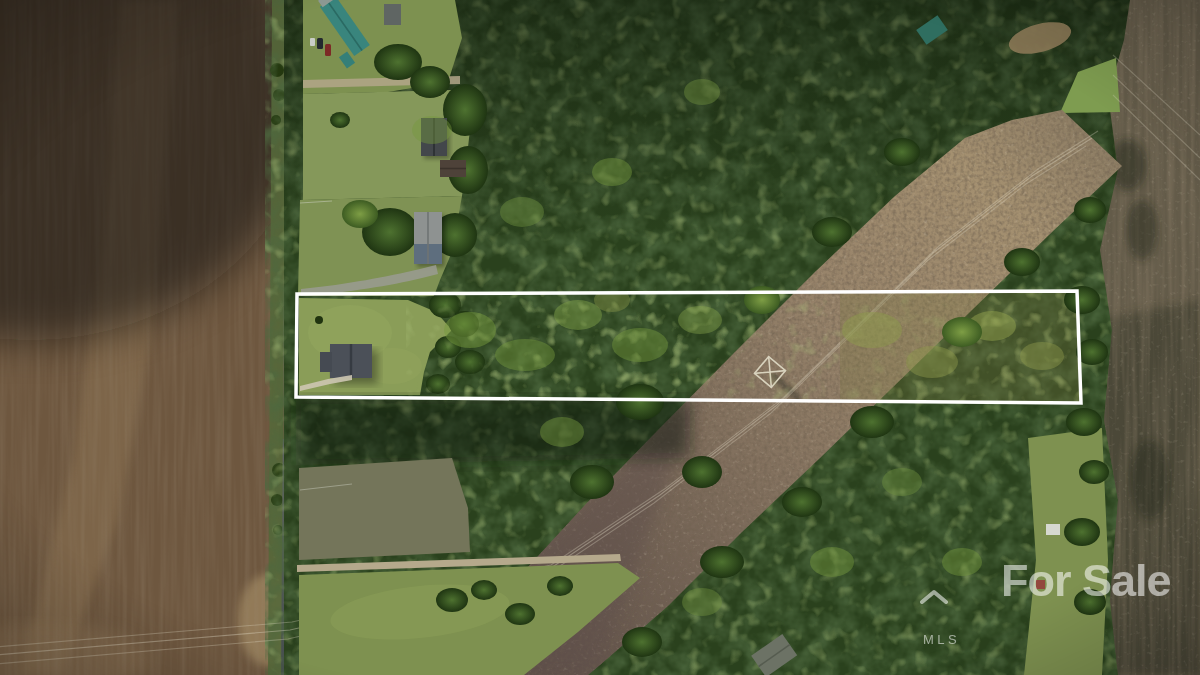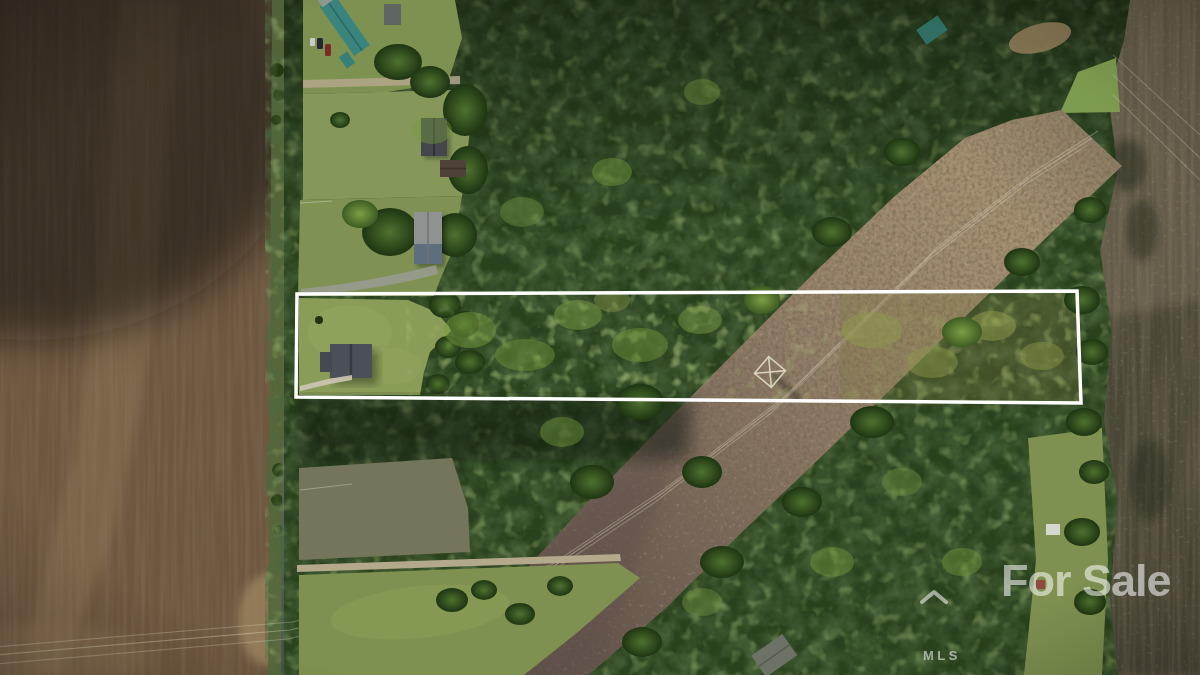--- a/index.html
+++ b/index.html
@@ -25,21 +25,21 @@
     color:var(--wm-color);
   }
   .canopy-text{
     position:absolute;left:0;top:0;
     font-size:46px;font-weight:700;letter-spacing:1px;line-height:1;
     text-transform:lowercase;white-space:nowrap;
   }
   .canopy-caret{position:absolute;left:53px;top:-9px;width:30px;height:15px;}
   .canopy-mls{
     position:absolute;left:57px;top:35px;
-    font-size:13px;font-weight:700;letter-spacing:3.5px;line-height:1;margin-top:16px;
+    font-size:13px;font-weight:400;letter-spacing:3.5px;line-height:1;
   }
 </style>
 </head>
 <body>
 
 <div class="stage" style="--wm-color: rgba(255,255,255,0.55);">
 
 <svg width="1200" height="675" viewBox="0 0 1200 675" xmlns="http://www.w3.org/2000/svg">
   <defs>
     <linearGradient id="gRoad" x1="0" y1="0" x2="0" y2="1">

